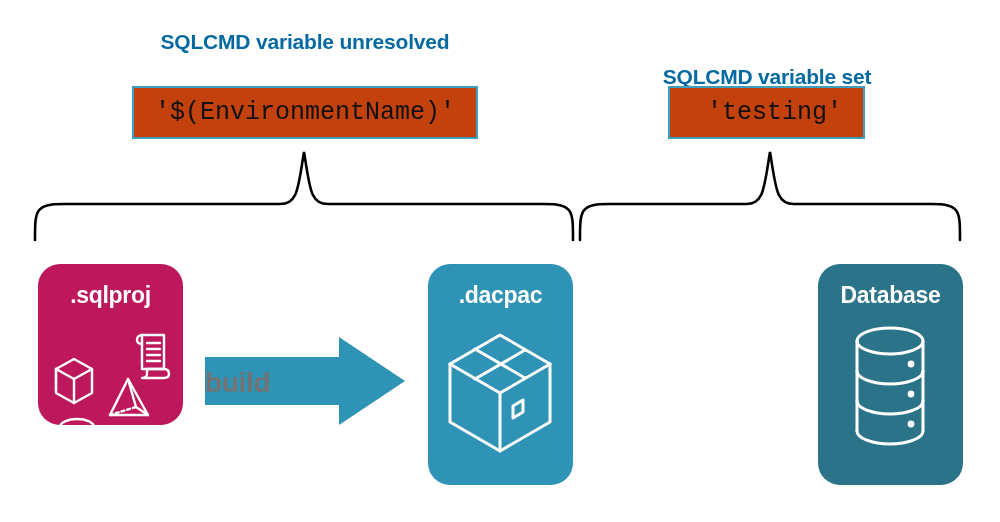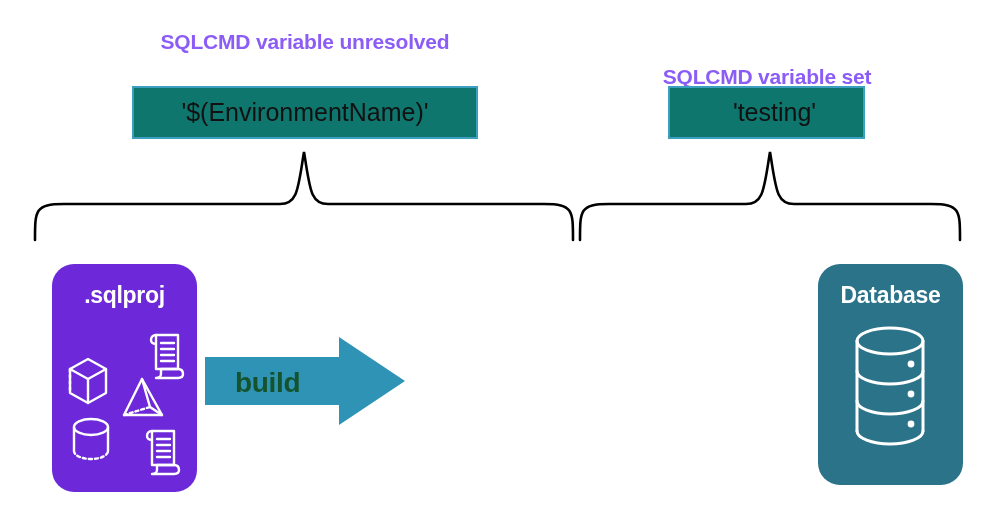--- a/index.html
+++ b/index.html
@@ -15,38 +15,38 @@
     font-family: "Liberation Sans", sans-serif;
     overflow: hidden;
   }
 
   
   .heading {
     position: absolute;
     font-family: "Liberation Sans", sans-serif;
     font-weight: bold;
     font-size: 21px;
-    color: #8b5cf6;
+    color: #0369a1;
     text-align: center;
     white-space: nowrap;
     letter-spacing: -0.2px;
   }
   #heading-left  { left: 90px;  top: 30px;  width: 430px; }
   #heading-right { left: 607px; top: 30px;  width: 320px; margin-top: 35px; }
 
   
   .varbox {
     position: absolute;
     border: 2px solid #3c9fc0;
-    background: #0f766e;
+    background: #c2410c;
     display: flex;
     align-items: center;
     justify-content: center;
     box-sizing: border-box;
-    font-family: Liberation Sans, sans-serif;
+    font-family: Liberation Mono, monospace;
     font-size: 25px;
     color: #111111;
     white-space: nowrap;
   }
   #varbox-left  { left: 132px; top: 86px; width: 346px; height: 53px; }
   #varbox-right { left: 668px; top: 86px; width: 197px; height: 53px; padding-left: 16px; }
 
   
   .brace-svg {
     position: absolute;
@@ -75,40 +75,39 @@
     letter-spacing: -0.3px;
     white-space: nowrap;
   }
   .card-art {
     position: absolute;
     left: 0;
     width: 100%;
     top: 55px;
   }
 
-  #card-sqlproj  { left: 52px;  top: 264px; width: 145px; height: 228px; background: #6d28d9; }
+  #card-sqlproj  { left: 38px;  top: 264px; width: 145px; height: 161px; background: #be185d; }
   #card-dacpac   { left: 428px; top: 264px; width: 145px; height: 221px; background: #2e93b5; }
   #card-database { left: 818px; top: 264px; width: 145px; height: 221px; background: #2a7389; }
 
   
   .arrow-wrap { position: absolute; }
   #arrow-build  { left: 205px; top: 337px; }
   #arrow-deploy { left: 595px; top: 337px; }
   .arrow-label {
     position: absolute;
     top: 0;
     left: 0;
     width: 100%;
     height: 100%;
     display: flex;
     align-items: center;
     justify-content: flex-start;
-    padding-left: 30px;
     box-sizing: border-box;
-    color: #14532d;
+    color: #737373;
     font-family: "Liberation Sans", sans-serif;
     font-weight: bold;
     font-size: 28px;
     letter-spacing: -0.3px;
     pointer-events: none;
     white-space: nowrap;
   }
 </style>
 </head>
 <body>
@@ -179,20 +178,39 @@
             <path d="M4,4 h22 v34 h-22 z"></path>
             <path d="M4,4 c-3,0 -5,2 -5,5 c0,3 2,4 5,4"></path>
             <path d="M26,38 c3,0 5,2 5,5 c0,3 -2,4 -5,4 h-22 c3,0 5,-2 5,-4 v-5 z"></path>
             <path d="M9,12 h13 M9,18 h13 M9,24 h13 M9,30 h13"></path>
           </g>
         </g>
       </svg>
     </div>
   </div>
 
+  <div class="card" id="card-dacpac">
+    <div class="card-label">.dacpac</div>
+    <div class="card-art">
+      <svg width="145" height="160" viewBox="0 0 145 160">
+        <g fill="none" stroke="#ffffff" stroke-width="3" stroke-linecap="round" stroke-linejoin="round">
+
+          <path d="M72,16 L122,45 L122,103 L72,132 L22,103 L22,45 Z"></path>
+
+          <path d="M22,45 L72,74 L122,45"></path>
+          <path d="M72,74 L72,132"></path>
+
+          <path d="M47,30 L97,59"></path>
+          <path d="M97,31 L47,60"></path>
+
+          <path d="M85,87 L95,81 L95,93 L85,99 Z"></path>
+        </g>
+      </svg>
+    </div>
+  </div>
 
   <div class="card" id="card-database">
     <div class="card-label">Database</div>
     <div class="card-art">
       <svg width="145" height="160" viewBox="0 0 145 160">
         <g fill="none" stroke="#ffffff" stroke-width="3" stroke-linecap="round" stroke-linejoin="round">
           <ellipse cx="72" cy="22" rx="33" ry="13"></ellipse>
           <path d="M39,22 L39,112"></path>
           <path d="M105,22 L105,112"></path>
           <path d="M39,112 c0,7.2 14.8,13 33,13 c18.2,0 33,-5.8 33,-13"></path>

